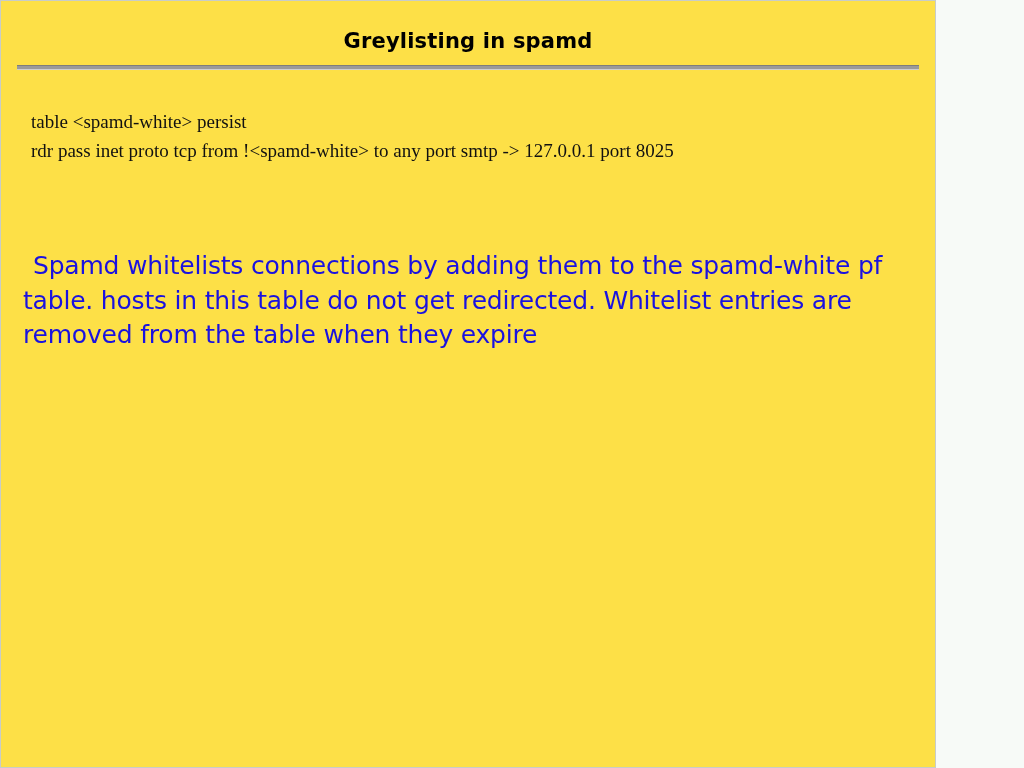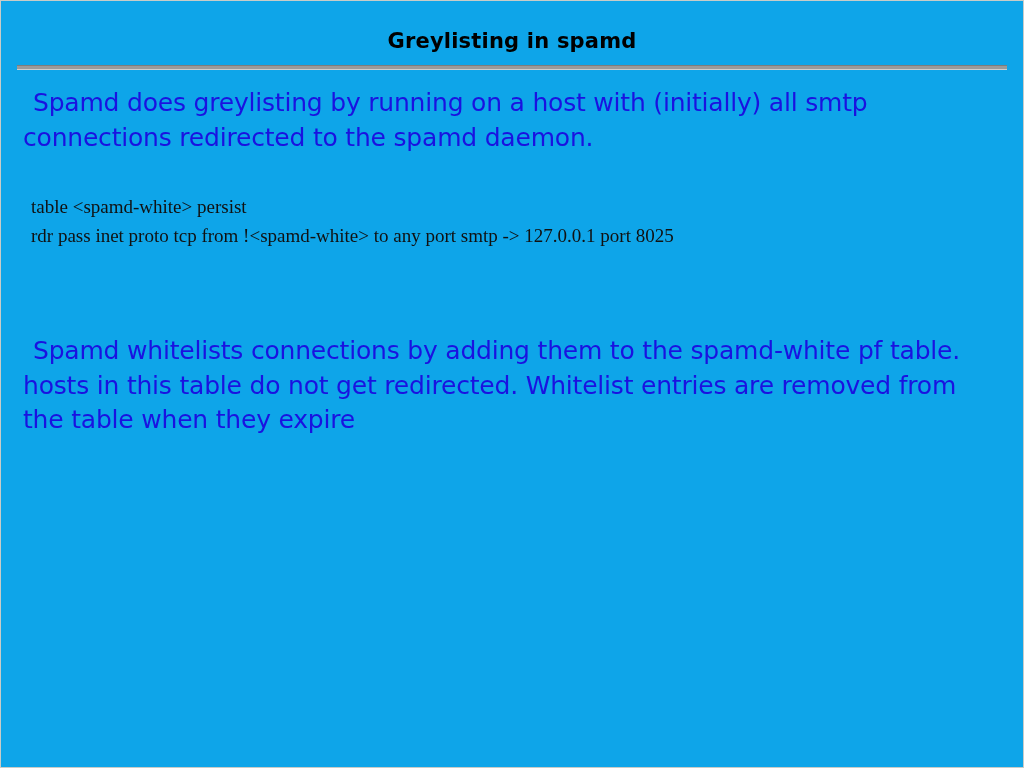--- a/index.html
+++ b/index.html
@@ -8,25 +8,25 @@
   }
   body {
     width: 1024px;
     height: 768px;
     background: #f7faf7;
     font-family: "DejaVu Sans", sans-serif;
     overflow: hidden;
   }
   .slide {
     position: relative;
-    width: 1024px;
+    width: 936px;
     height: 768px;
     box-sizing: border-box;
     border: 1px solid #c8ccc8;
-    background: #0ea5e9;
+    background: #fde047;
   }
   .slide-title {
     text-align: center;
     font-family: "DejaVu Sans", sans-serif;
     font-size: 21px;
     font-weight: bold;
     color: #000000;
     letter-spacing: 0.2px;
     margin: 0;
     padding-top: 28px;
@@ -70,21 +70,20 @@
 </head>
 <body>
 
 <div class="slide">
 
   <h1 class="slide-title">Greylisting in spamd</h1>
   <div class="title-rule"></div>
 
   <div class="body">
 
-    <p class="para first"><span class="indent"></span><span>Spamd does greylisting by running on a host with (initially) all smtp connections redirected to the spamd daemon.</span></p>
 
     <pre class="code">table &lt;spamd-white&gt; persist
 rdr pass inet proto tcp from !&lt;spamd-white&gt; to any port smtp -&gt; 127.0.0.1 port 8025</pre>
 
     <div class="gap-1"></div>
 
 
     <div class="gap-2"></div>
 
     <p class="para"><span class="indent"></span><span>Spamd whitelists connections by adding them to the spamd-white pf table. hosts in this table do not get redirected. Whitelist entries are removed from the table when they expire</span></p>

